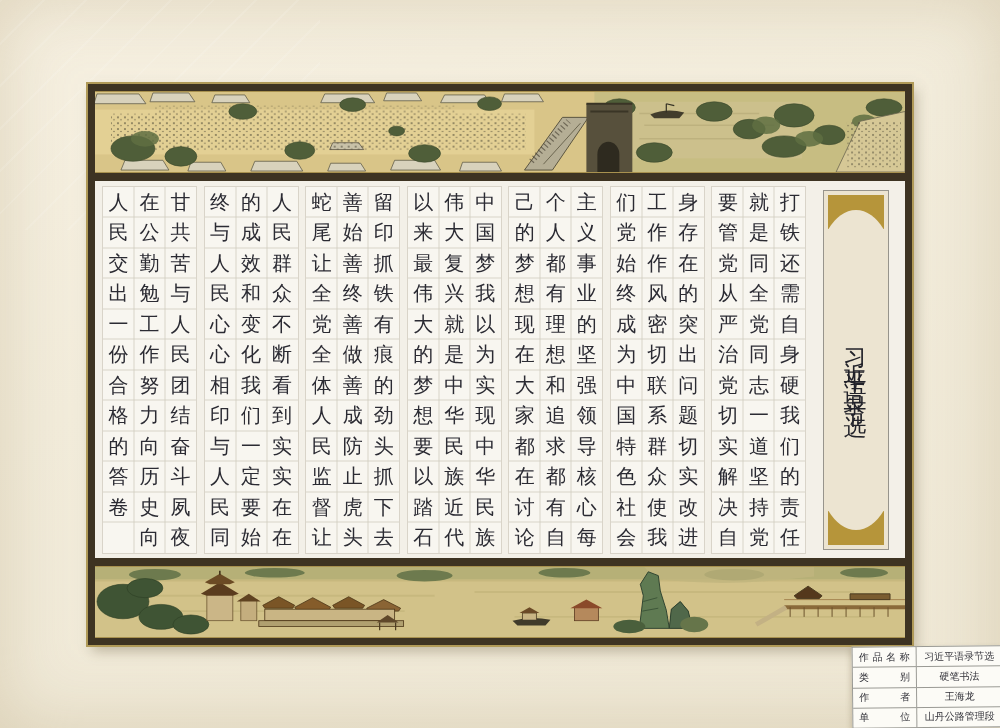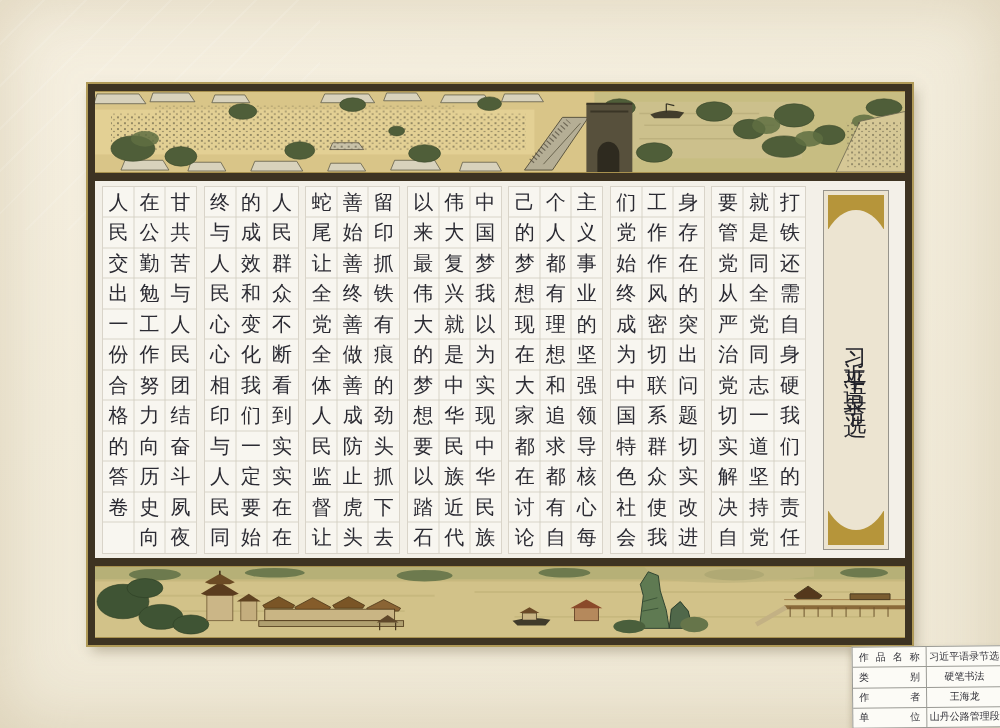--- a/index.html
+++ b/index.html
@@ -47,21 +47,21 @@
     background:var(--c-panel_bg);border-radius:0 0 50% 50% / 0 0 100% 100%;}
   .title-text{position:absolute;left:50%;top:50%;transform:translate(-50%,-50%);
     writing-mode:vertical-rl;letter-spacing:11px;font-size:23px;color:#22222a;white-space:nowrap;}
   
   .label-card{position:absolute;left:852px;top:646px;width:150px;height:82px;
     background:#fcfbf6;border:1px solid #9a9a94;border-right:none;
     box-shadow:-2px 2px 5px rgba(120,105,70,.25);transform:rotate(-.6deg);
     display:flex;flex-direction:column;font-size:10px;color:#33333a;}
   .lc-row{flex:1;display:flex;border-bottom:1px solid #9a9a94;align-items:stretch;}
   .lc-row:last-child{border-bottom:none;}
-  .f-label{width:74px;border-right:1px solid #9a9a94;display:flex;align-items:center;padding:0 6px;}
+  .f-label{width:64px;border-right:1px solid #9a9a94;display:flex;align-items:center;padding:0 6px;}
   .f-label span{width:100%;text-align:justify;text-align-last:justify;}
   .f-value{flex:1;display:flex;align-items:center;justify-content:center;}
   
   .t-tan{fill:var(--c-painting_tan);} .t-green{fill:var(--c-painting_green);}
 </style>
 </head>
 <body>
 
 <div class="photo">
   <div class="sheen"></div>

